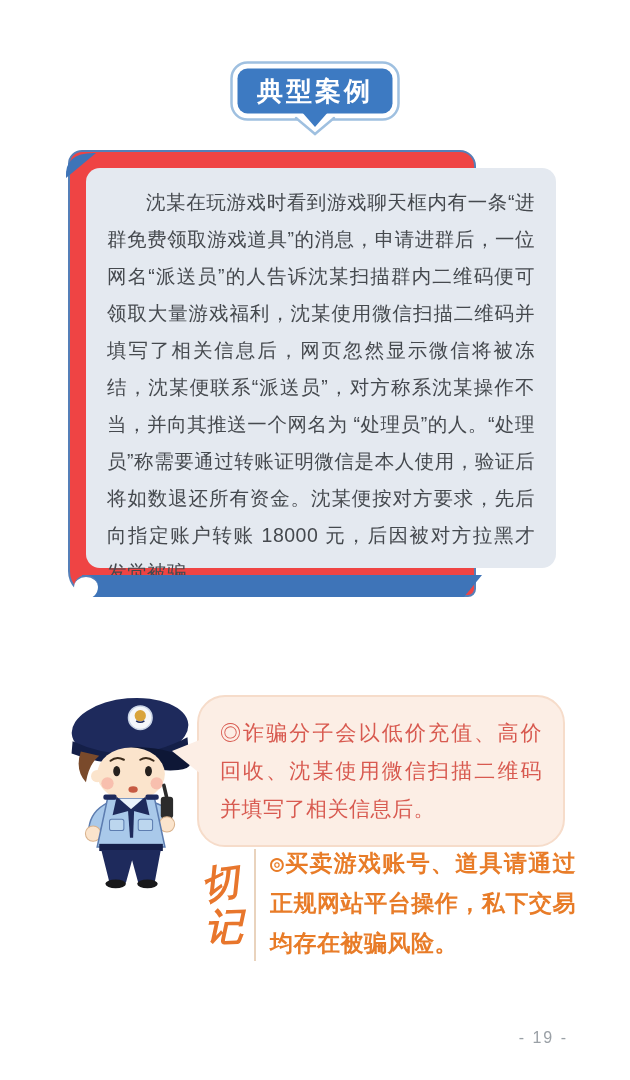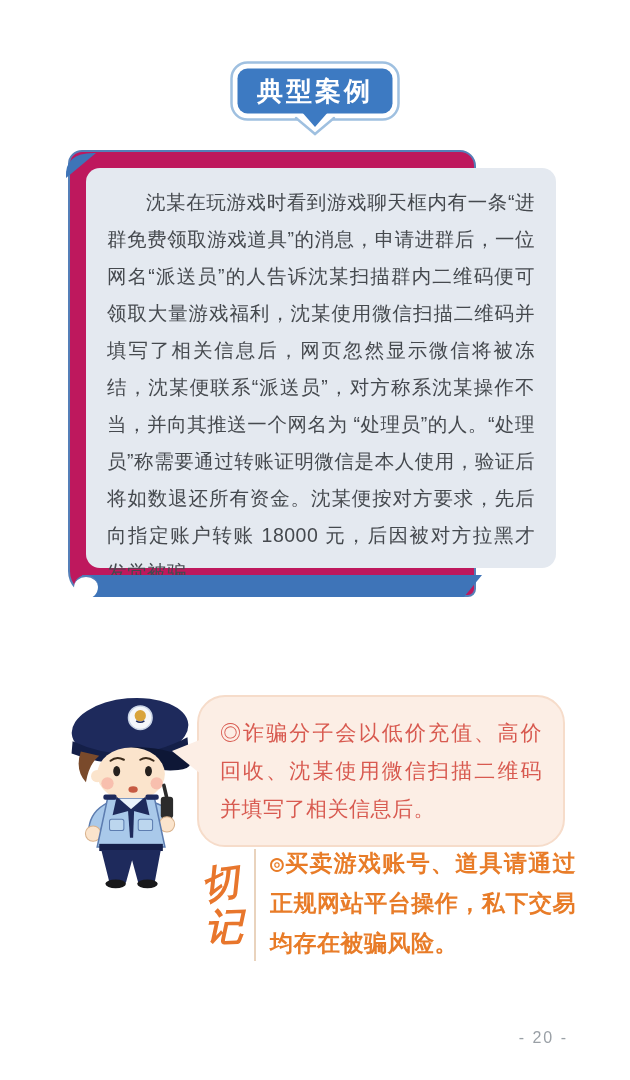--- a/index.html
+++ b/index.html
@@ -24,21 +24,21 @@
     font-size: 26px;
     letter-spacing: 3px;
     fill: #ffffff;
   }
 
   
   .case-box {
     position: absolute;
     left: 68px; top: 150px;
     width: 408px; height: 447px;
-    background: #be185d;
+    background: #ef4444;
     border: 2px solid #557fb8;
     border-radius: 14px 16px 8px 26px;
   }
   .case-fold {
     position: absolute;
     left: -8px; top: -6px;
     width: 40px; height: 34px;
   }
   .case-panel {
     position: absolute;
@@ -228,15 +228,15 @@
 
   <div class="remember">
     <div class="remember-label">
       <span class="ch1">切</span>
       <span class="ch2">记</span>
     </div>
     <div class="remember-divider"></div>
     <div class="remember-text">◎买卖游戏账号、道具请通过正规网站平台操作，私下交易均存在被骗风险。</div>
   </div>
 
-  <div class="page-number">- 20 -</div>
+  <div class="page-number">- 19 -</div>
 
 </div>
 
 </body></html>

